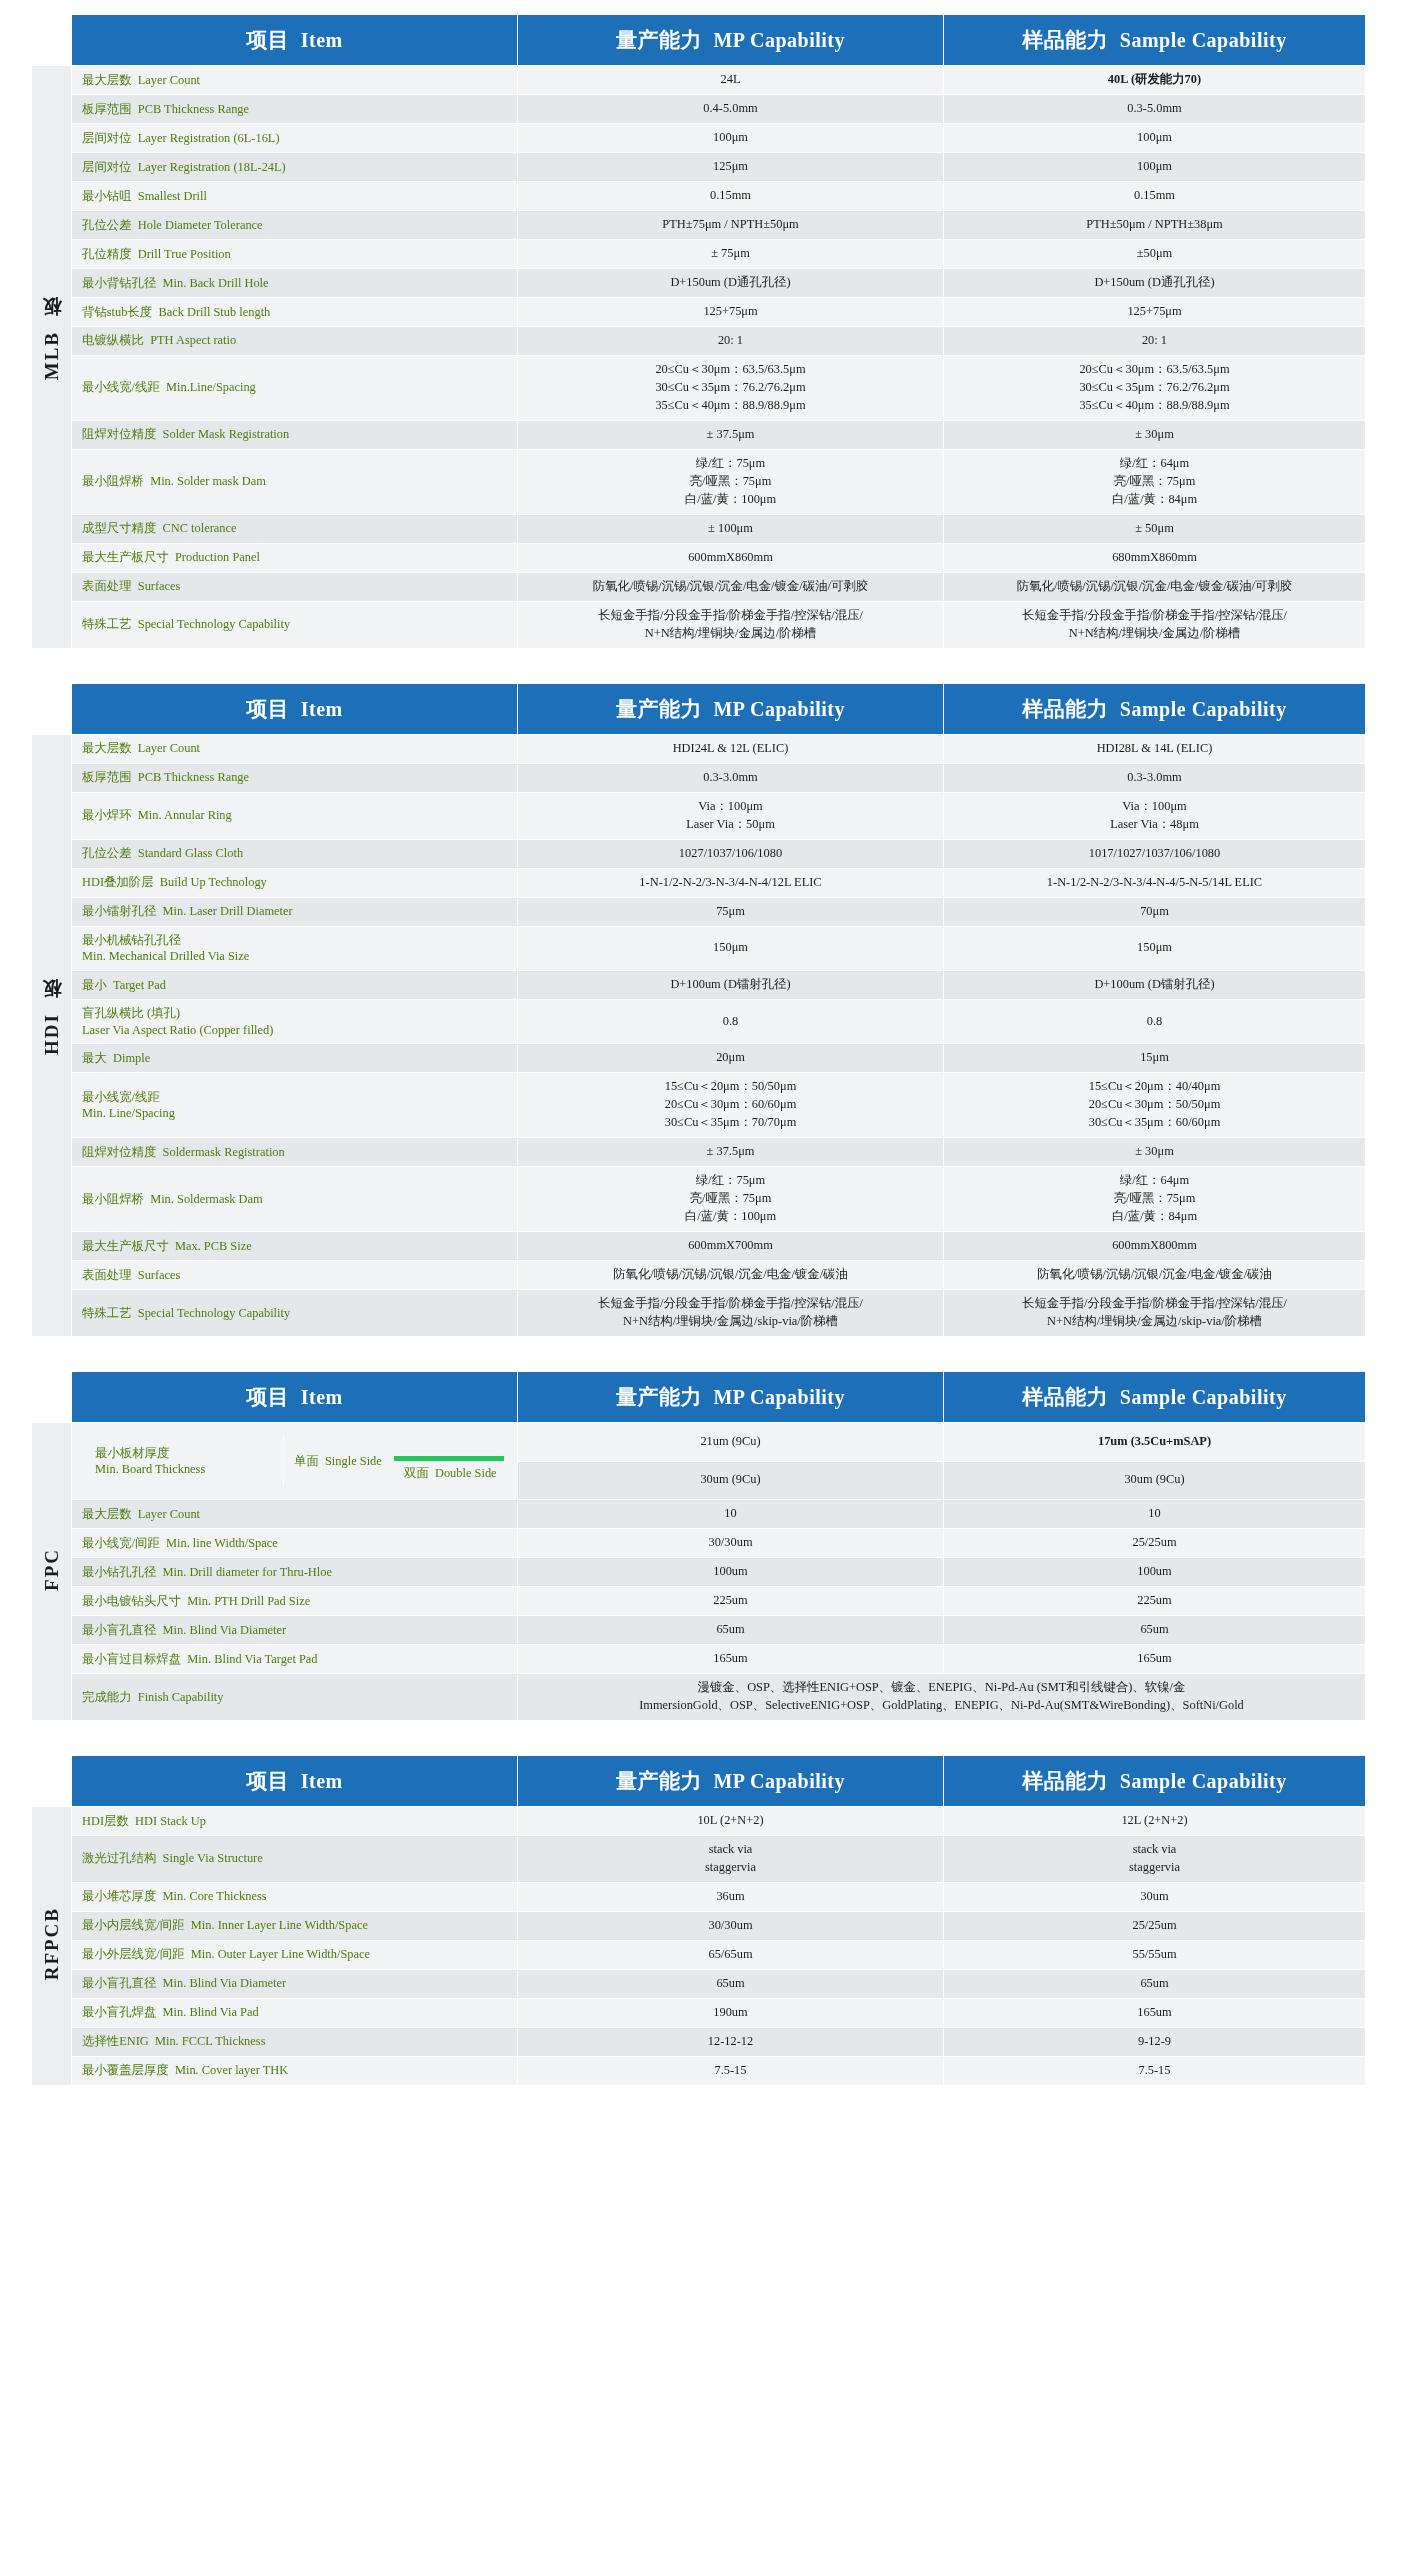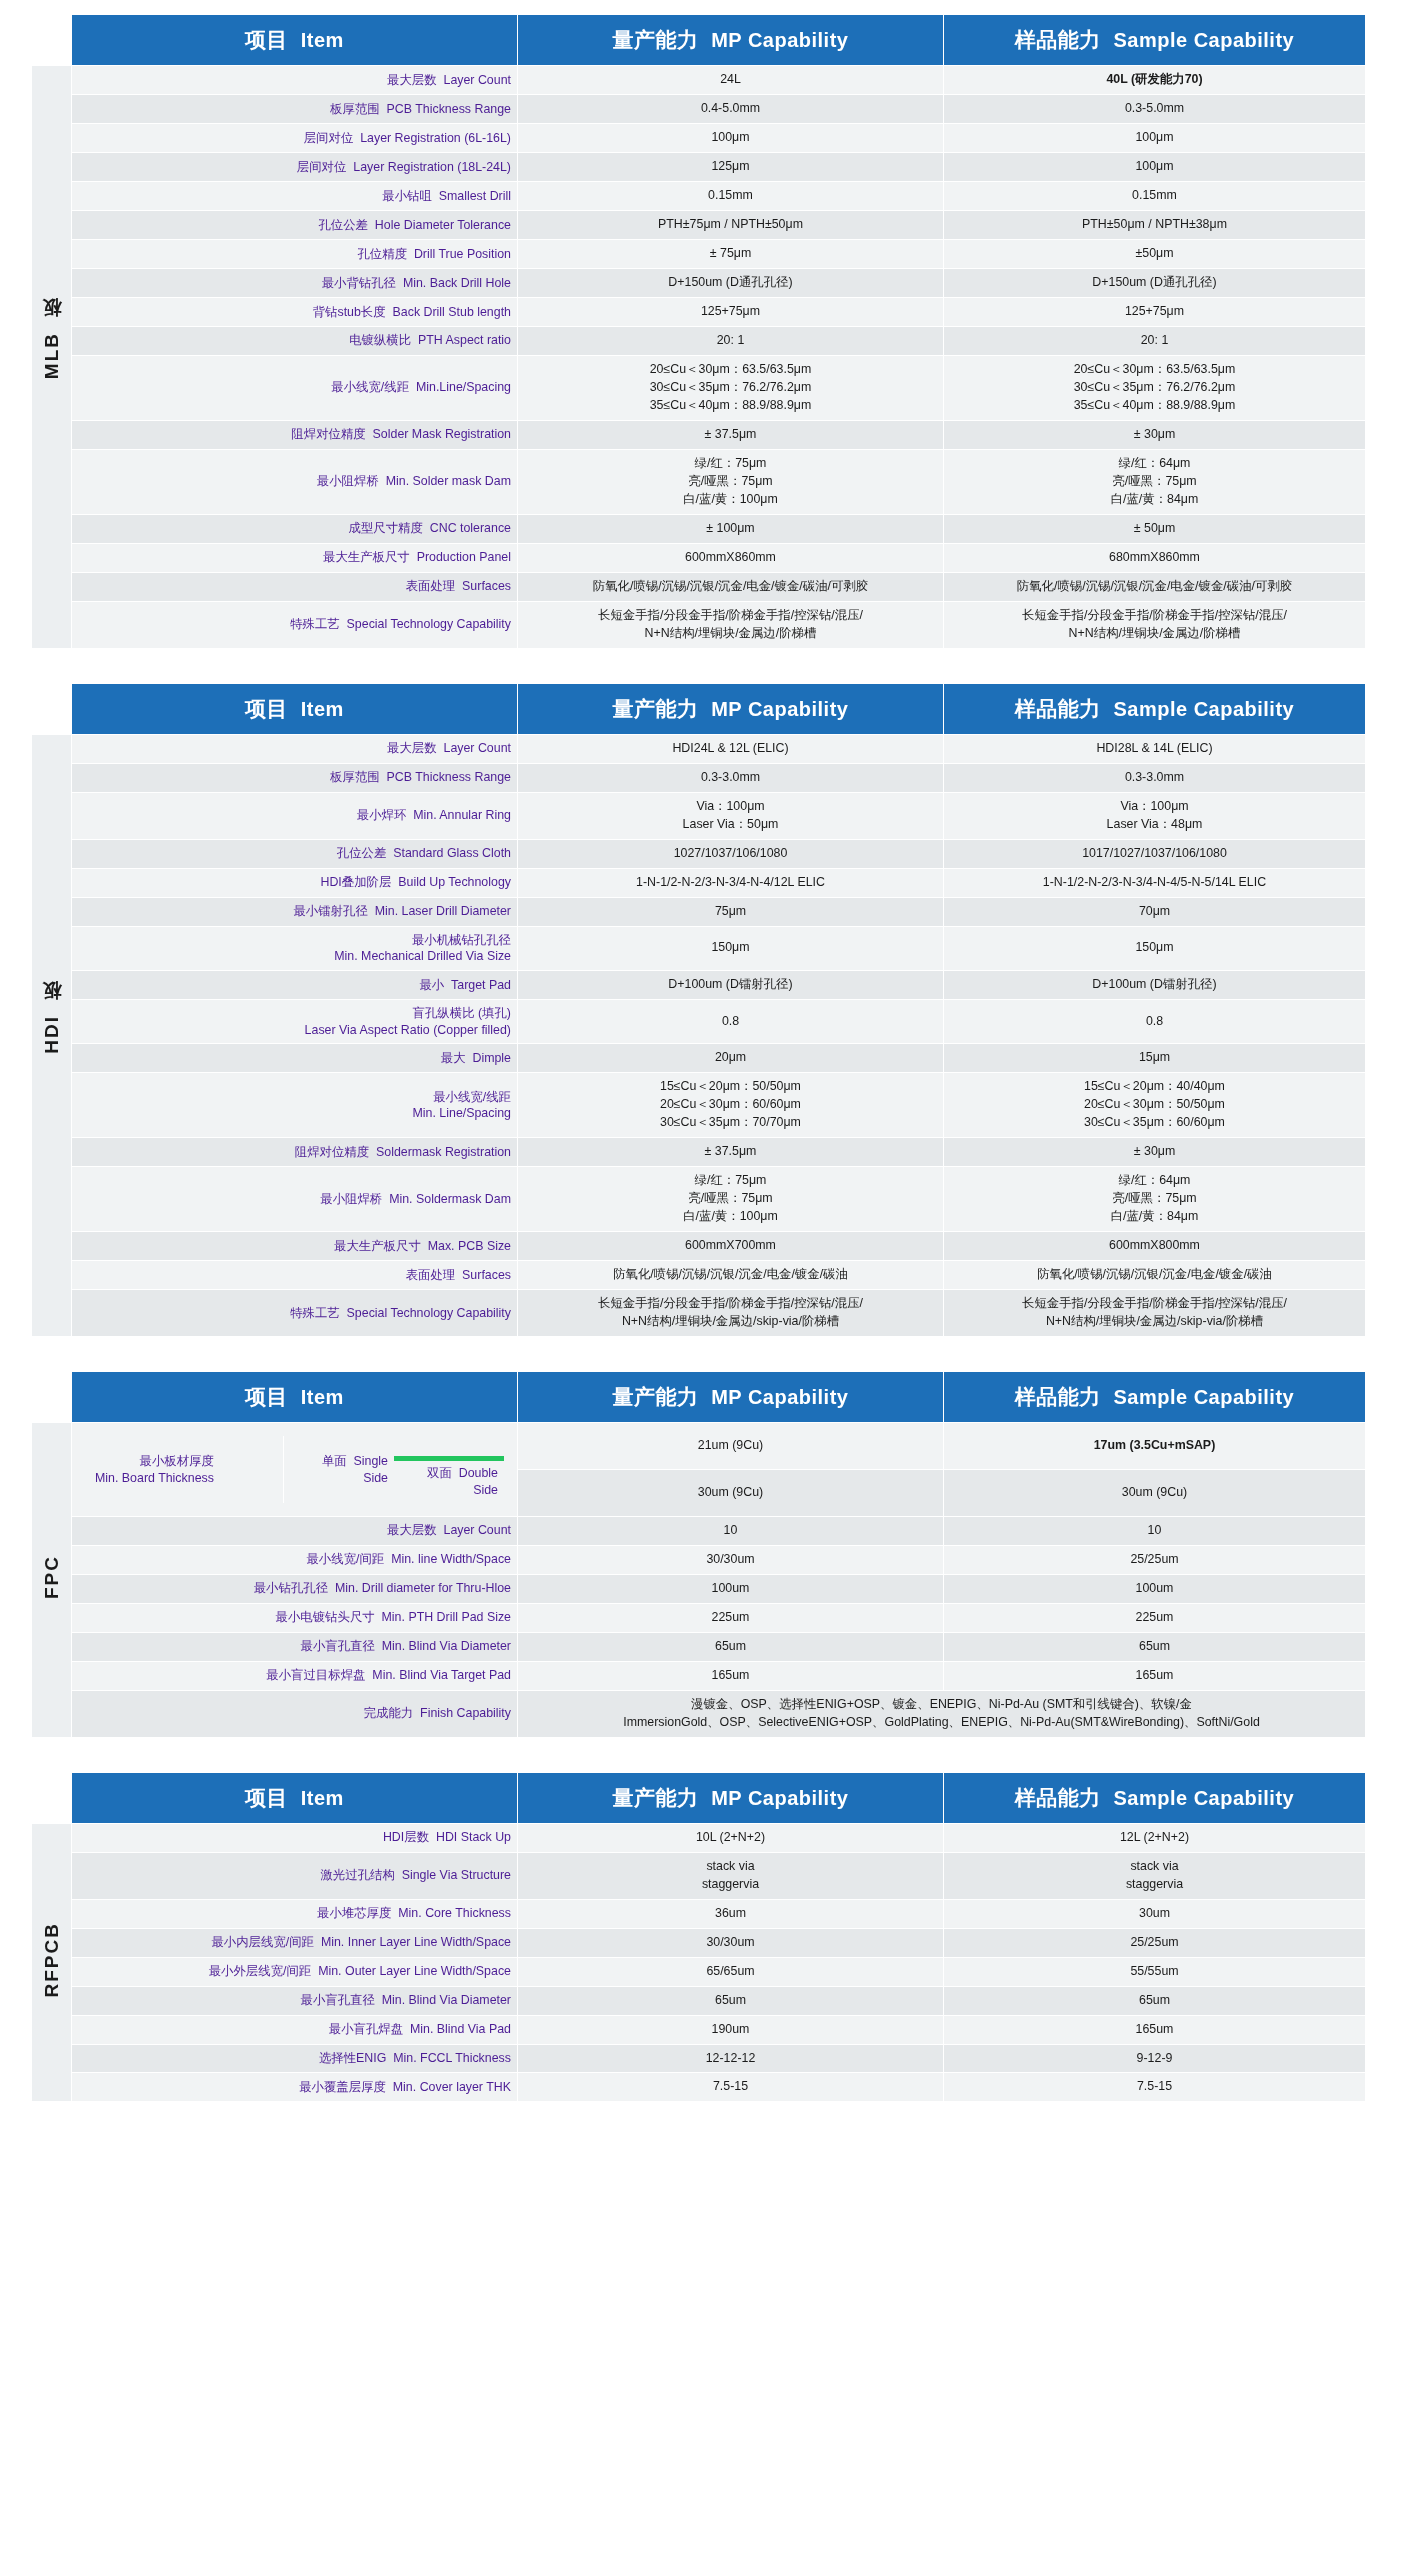--- a/index.html
+++ b/index.html
@@ -6,21 +6,21 @@
   html, body {
     margin: 0; padding: 0;
     background: #ffffff;
     font-family: "Liberation Sans", sans-serif;
   }
   body {
     width: 1418px;
     min-height: 2576px;
     padding: 14px 0 20px 0;
   }
-  .sheet { width: 1400px; margin: 0 auto; }
+  .sheet { width: 1400px; margin: 0 auto; font-family: Liberation Serif, serif; }
 
   .block { margin-bottom: 34px; }
 
   table.spec {
     border-collapse: collapse;
     width: 1335px;
     margin-left: 22px;
     table-layout: fixed;
   }
   table.spec col.sidecol { width: 40px; }
@@ -58,24 +58,24 @@
     padding: 0;
   }
   td.side span {
     writing-mode: vertical-rl;
     transform: rotate(180deg);
     display: inline-block;
     letter-spacing: 2px;
   }
 
   td.item {
-    text-align: right;
+    text-align: left;
     padding: 5px 6px 5px 10px;
     font-size: 12.4px;
-    color: #4c1d95;
+    color: #4d7c0f;
     border-bottom: 1px solid #ffffff;
     border-right: 1px solid #ffffff;
     background: #f1f3f4;
     line-height: 1.35;
   }
   td.val {
     text-align: center;
     padding: 5px 6px;
     font-size: 12.4px;
     color: #1b1b1b;

